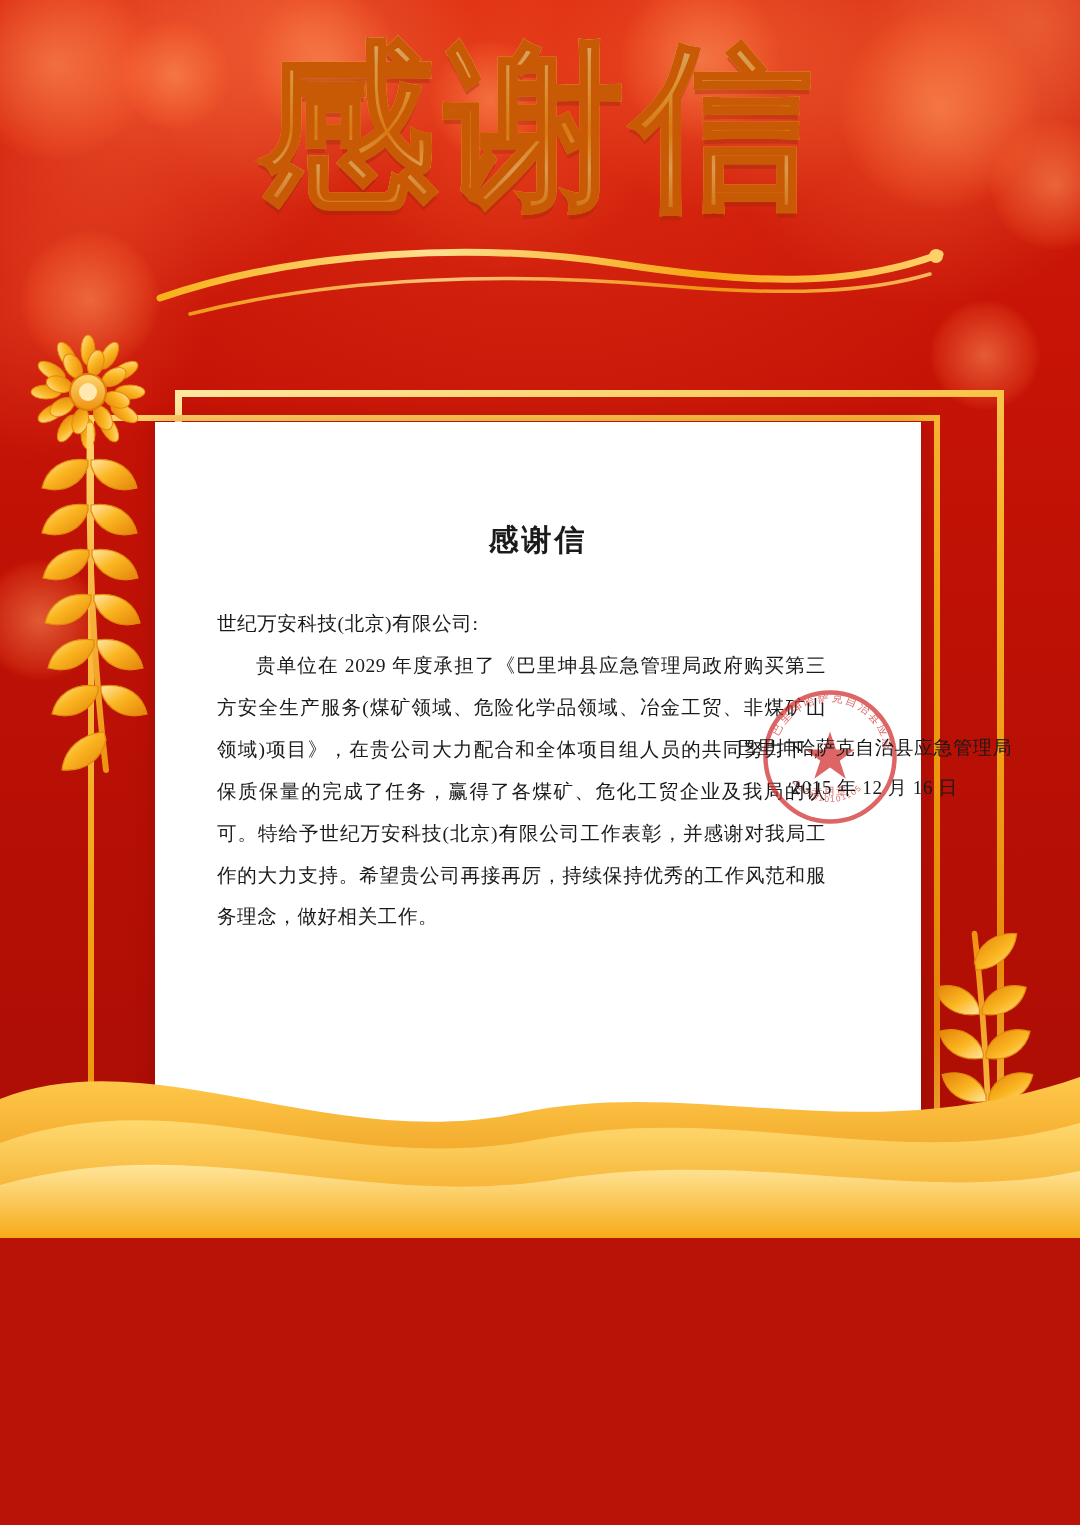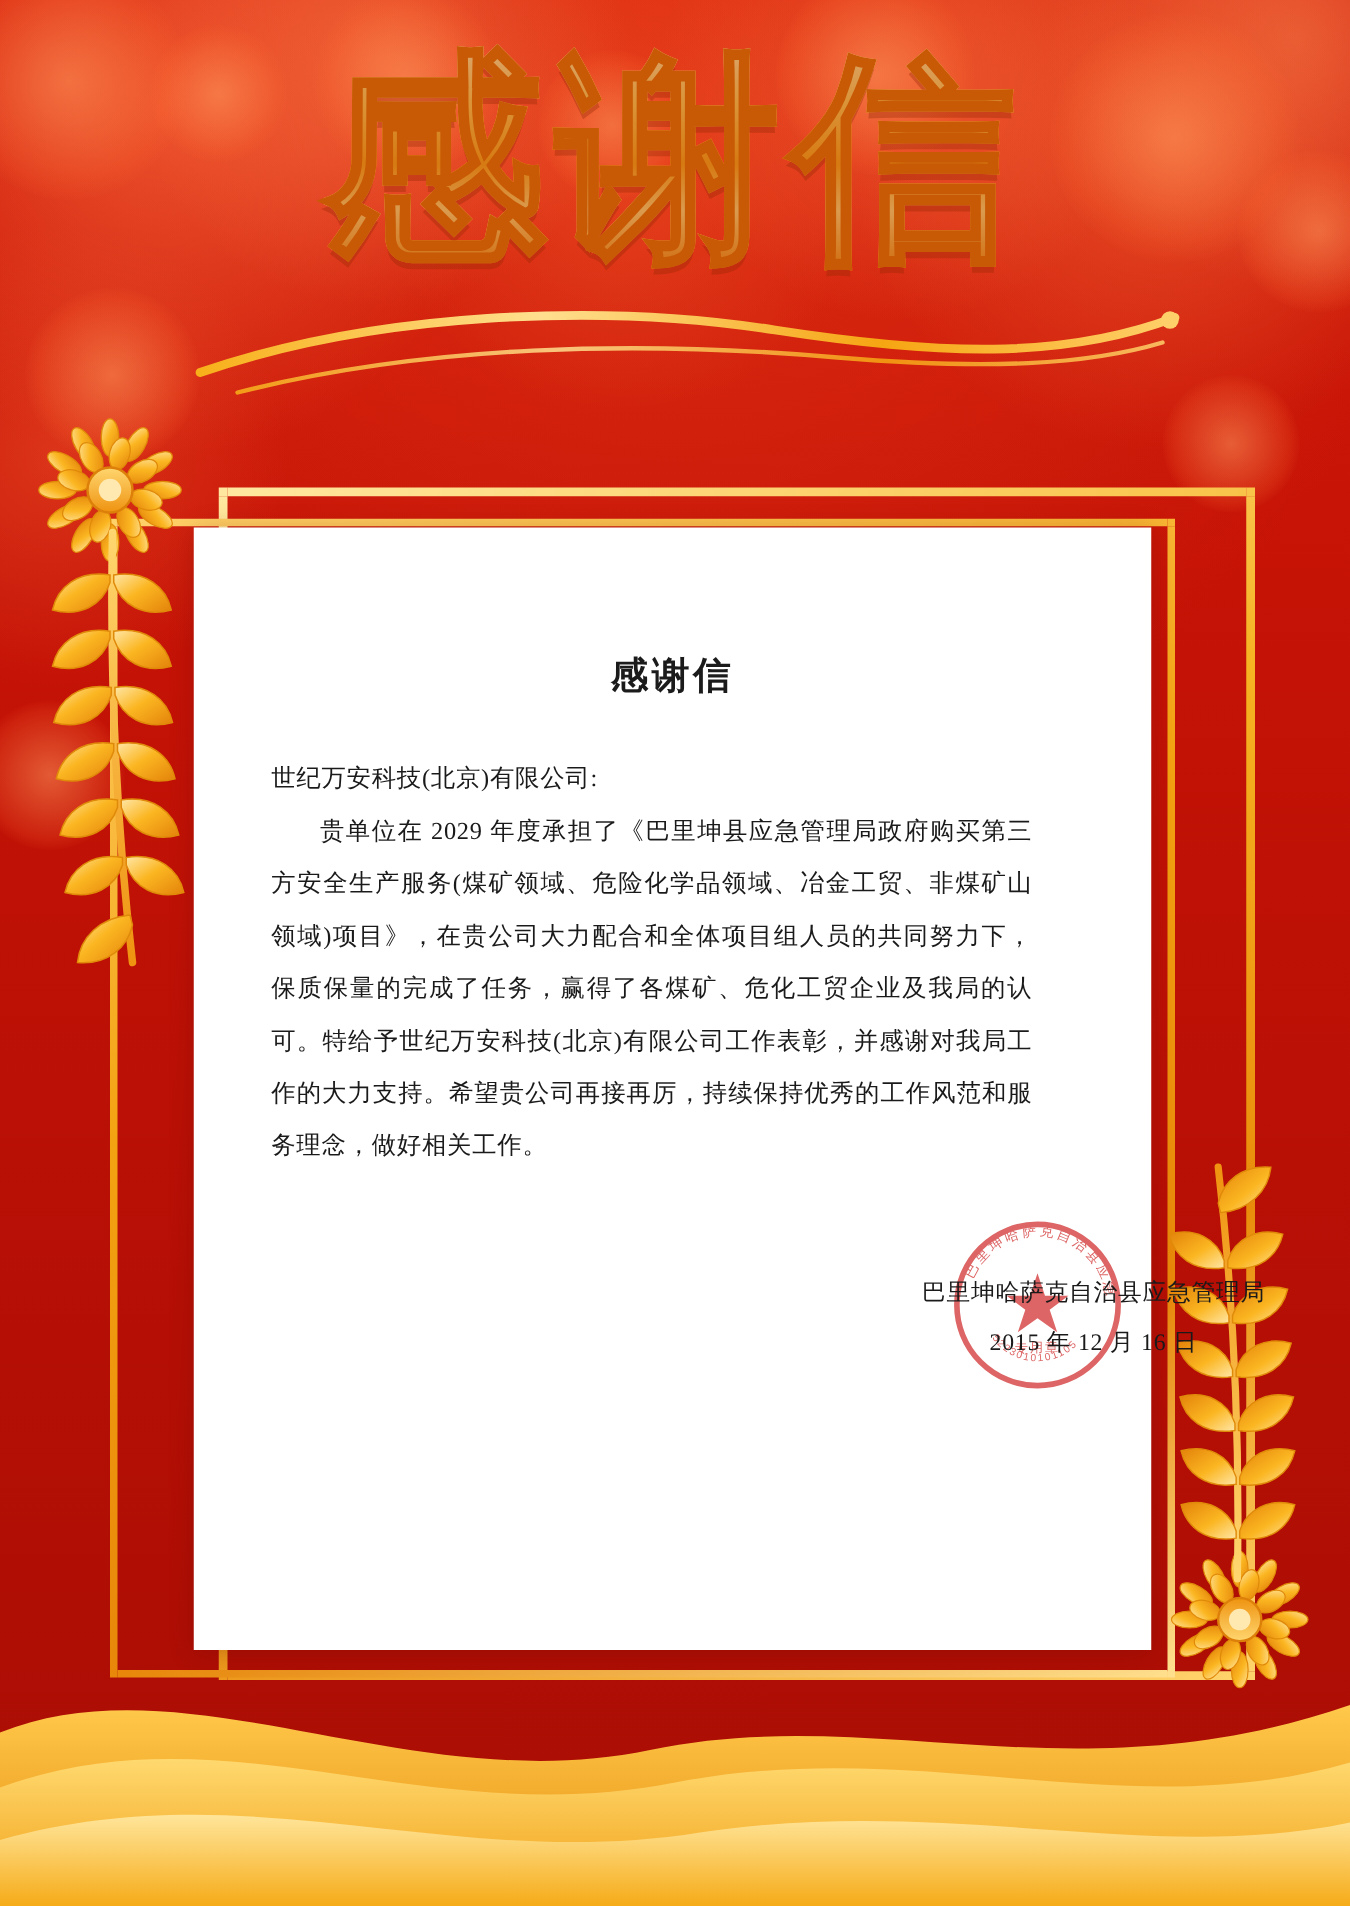--- a/index.html
+++ b/index.html
@@ -10,21 +10,21 @@
   body {
     width: 1080px;
     height: 1525px;
     overflow: hidden;
     font-family: "Liberation Serif", "DejaVu Serif", serif;
   }
 
   .poster {
     position: relative;
     width: 1080px;
-    height: 1525px;
+    height: 1238px;
     overflow: hidden;
     background:
       radial-gradient(circle at 12% 6%, rgba(255,120,70,0.55) 0, rgba(255,120,70,0) 16%),
       radial-gradient(circle at 28% 3%, rgba(255,150,90,0.45) 0, rgba(255,150,90,0) 12%),
       radial-gradient(circle at 46% 9%, rgba(255,120,60,0.30) 0, rgba(255,120,60,0) 13%),
       radial-gradient(circle at 67% 4%, rgba(255,140,80,0.40) 0, rgba(255,140,80,0) 12%),
       radial-gradient(circle at 86% 7%, rgba(255,130,70,0.45) 0, rgba(255,130,70,0) 15%),
       radial-gradient(circle at 96% 2%, rgba(255,160,100,0.40) 0, rgba(255,160,100,0) 11%),
       radial-gradient(circle at 4% 24%, rgba(255,110,60,0.35) 0, rgba(255,110,60,0) 12%),
       radial-gradient(circle at 50% 0%, rgba(255,90,40,0.35) 0, rgba(255,90,40,0) 40%),

